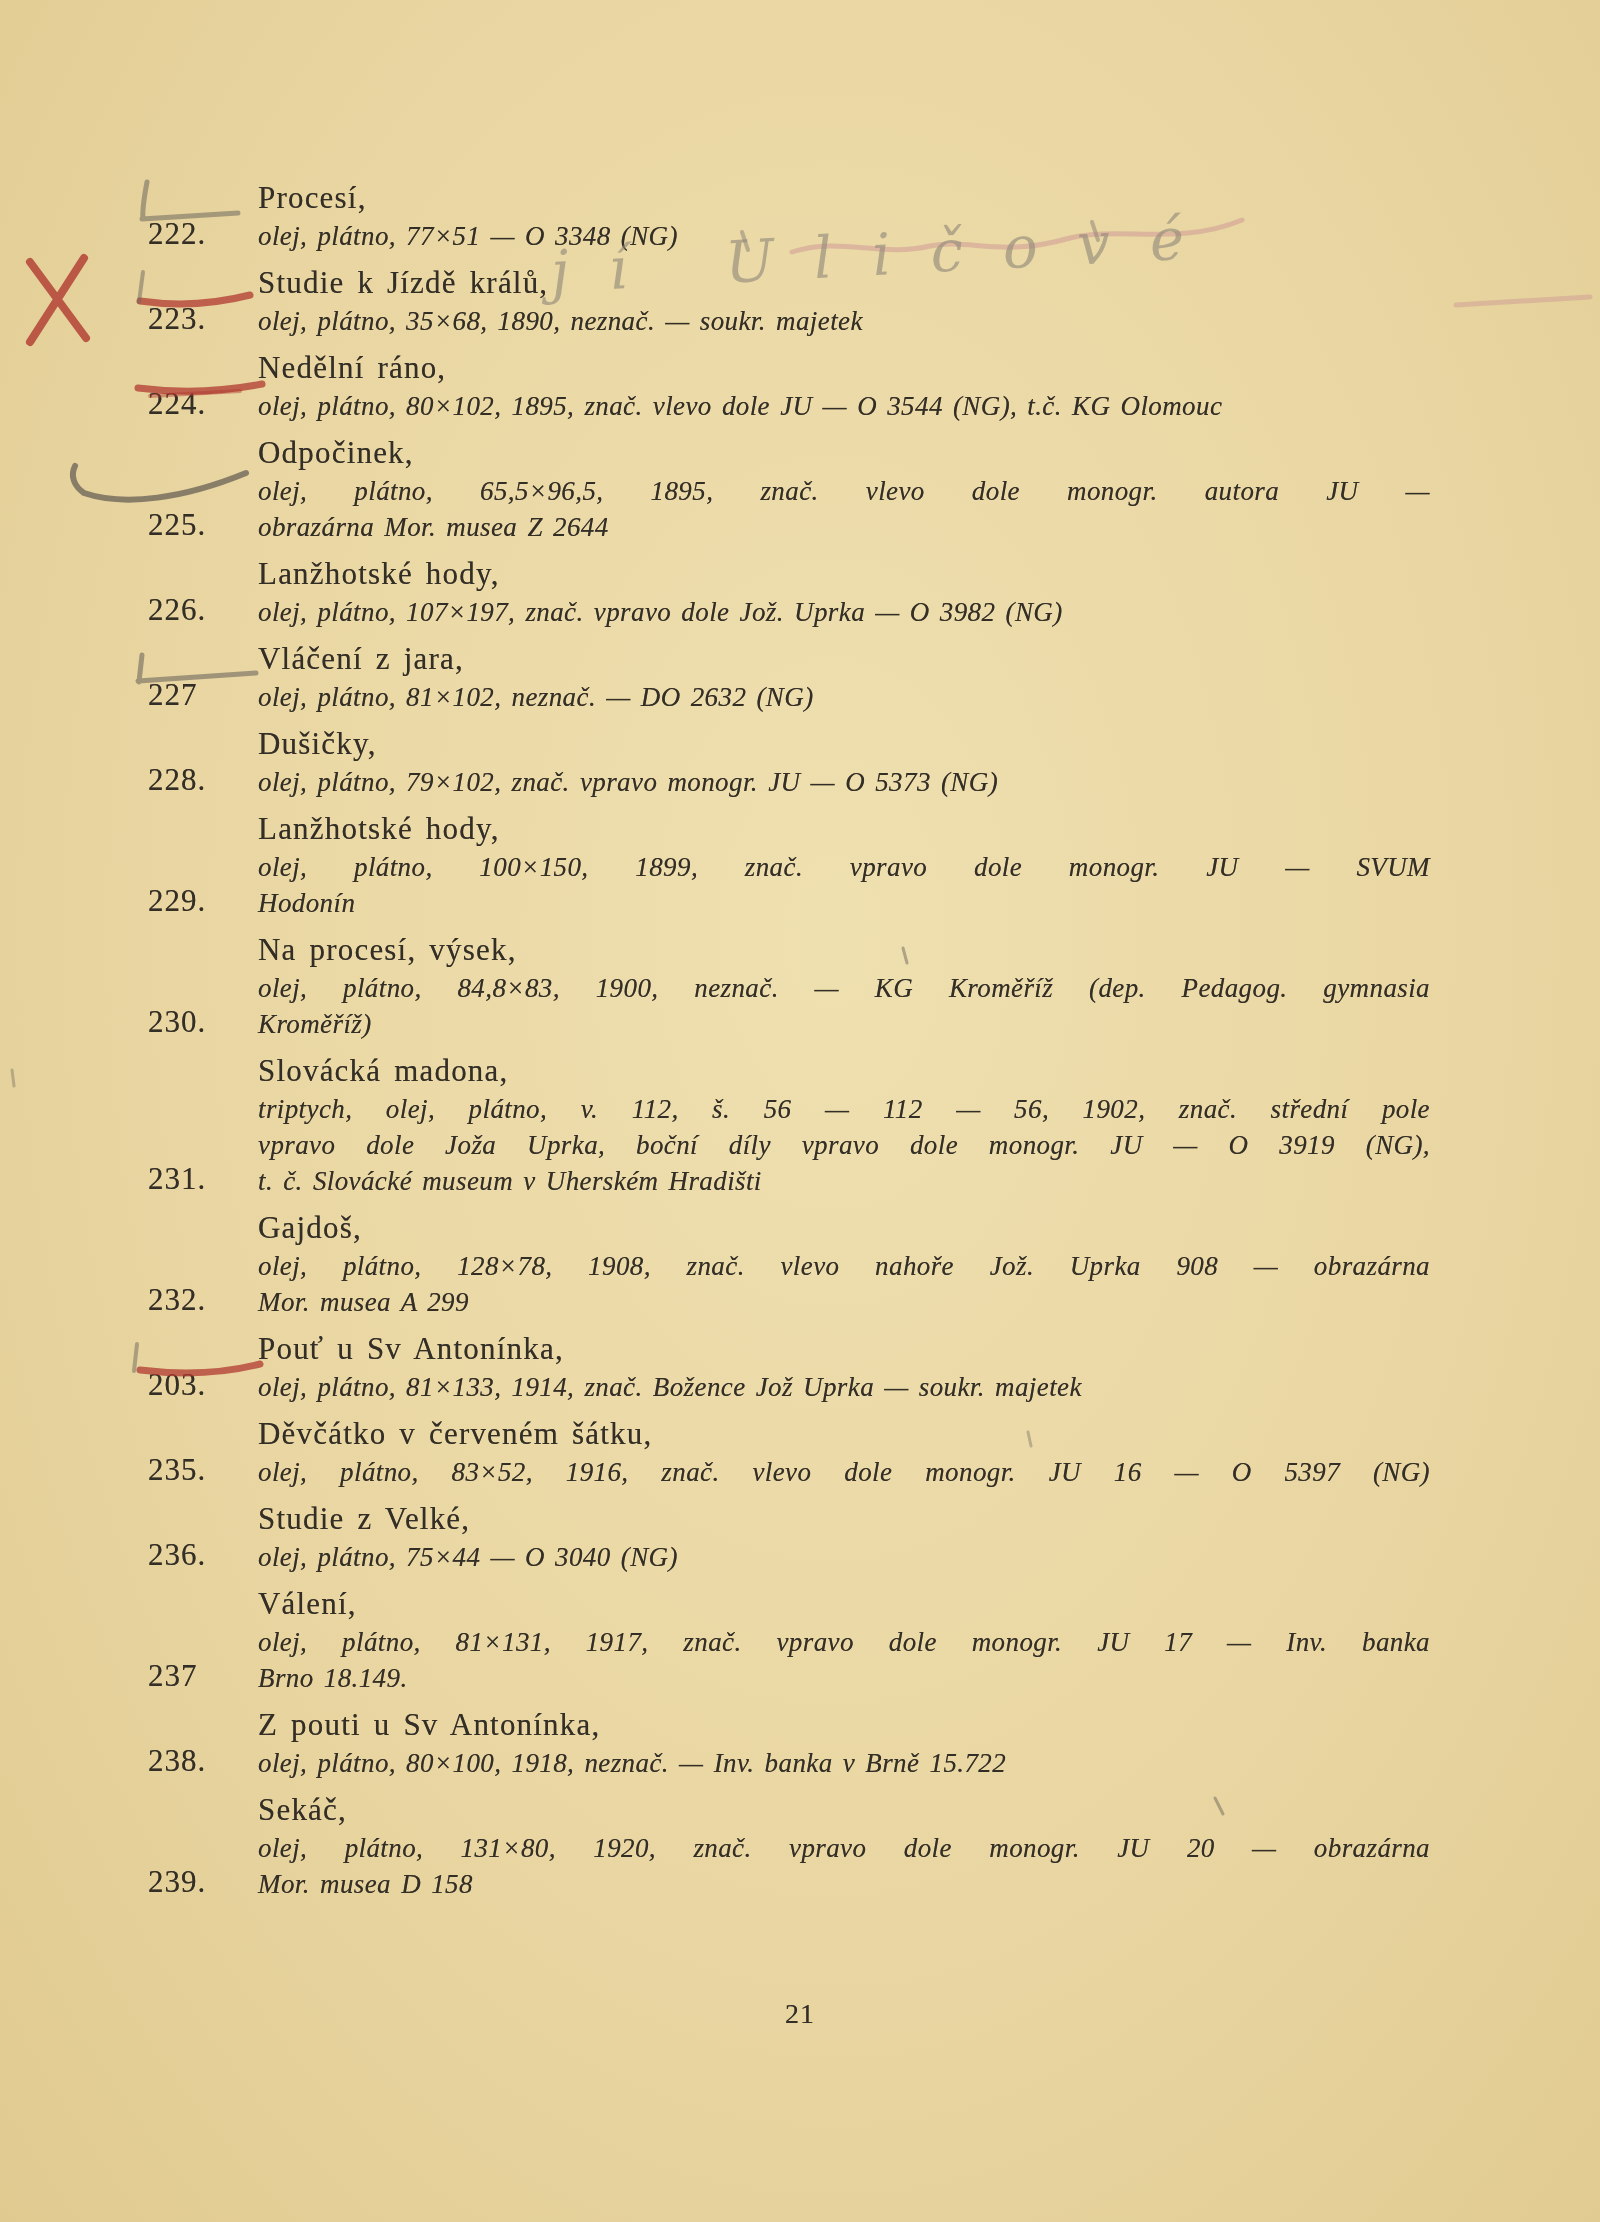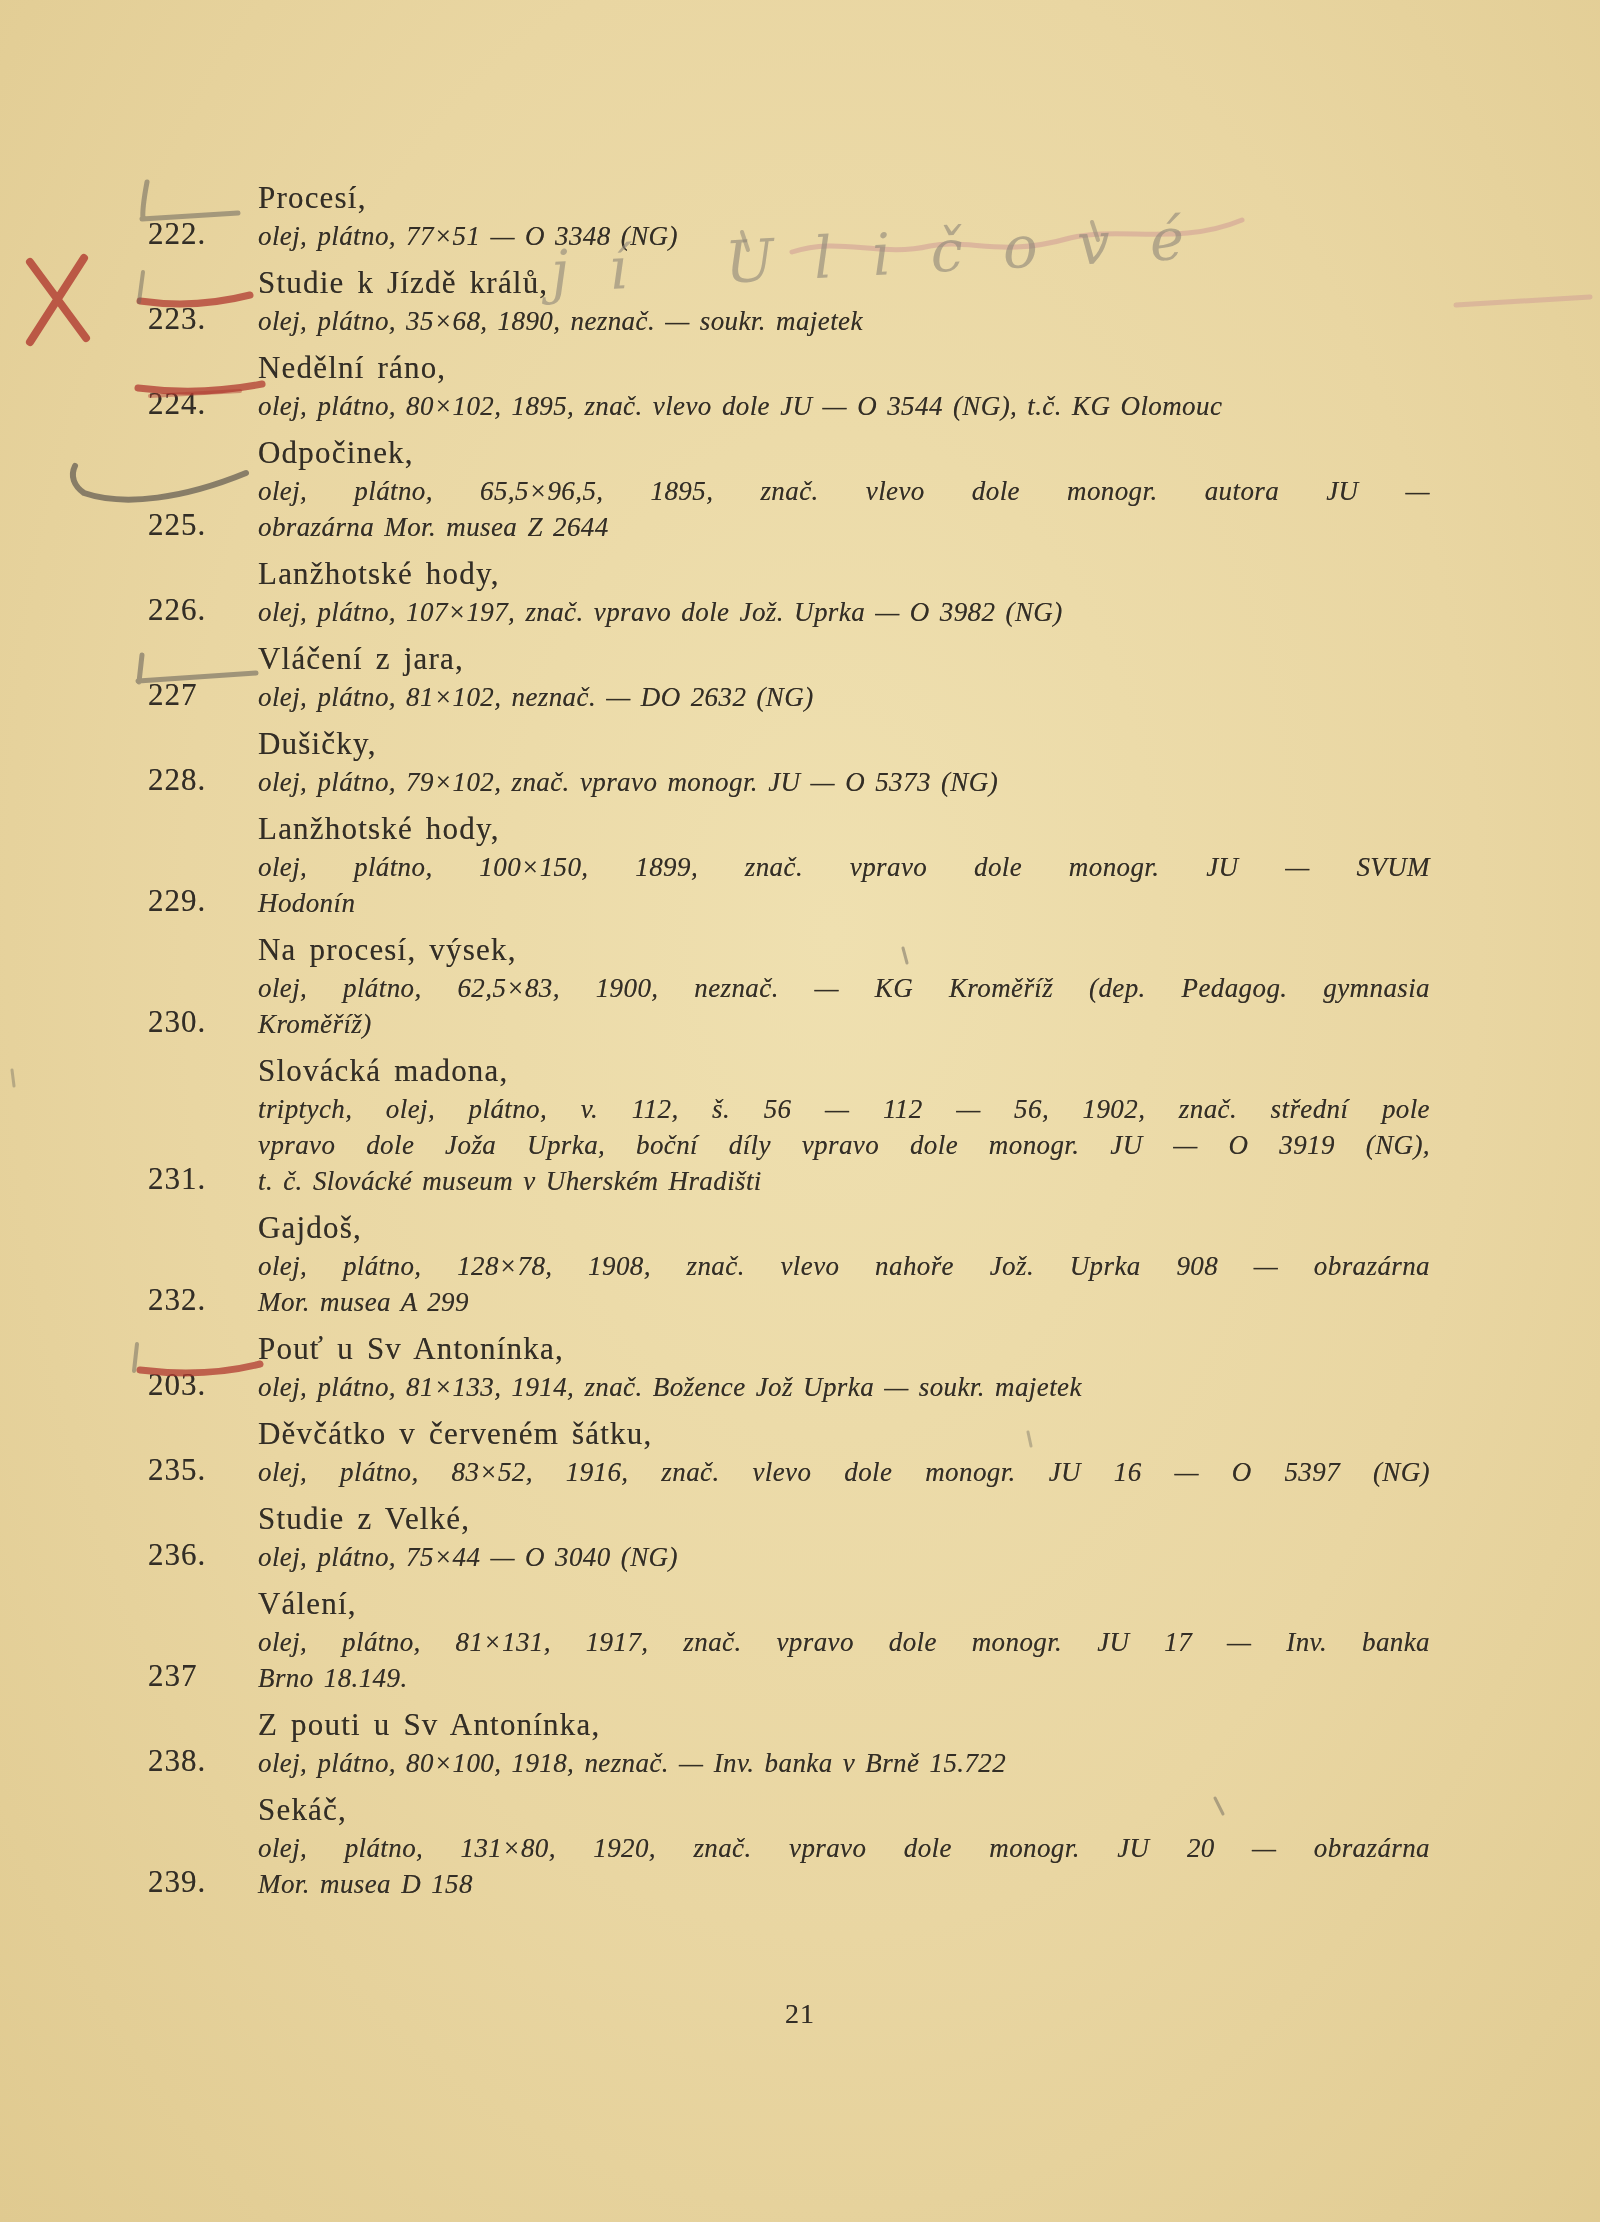--- a/index.html
+++ b/index.html
@@ -104,21 +104,21 @@
         <div class="body">
           <div class="title">Lanžhotské hody,</div>
           <div class="detail stretch">olej, plátno, 100×150, 1899, znač. vpravo dole monogr. JU — SVUM</div>
           <div class="detail">Hodonín</div>
         </div>
       </div>
       <div class="entry">
         <div class="num">230.</div>
         <div class="body">
           <div class="title">Na procesí, výsek,</div>
-          <div class="detail stretch">olej, plátno, 62,5×83, 1900, neznač. — KG Kroměříž (dep. Pedagog. gymnasia</div>
+          <div class="detail stretch">olej, plátno, 84,8×83, 1900, neznač. — KG Kroměříž (dep. Pedagog. gymnasia</div>
           <div class="detail">Kroměříž)</div>
         </div>
       </div>
       <div class="entry">
         <div class="num">231.</div>
         <div class="body">
           <div class="title">Slovácká madona,</div>
           <div class="detail stretch">triptych, olej, plátno, v. 112, š. 56 — 112 — 56, 1902, znač. střední pole</div>
           <div class="detail stretch">vpravo dole Joža Uprka, boční díly vpravo dole monogr. JU — O 3919 (NG),</div>
           <div class="detail">t. č. Slovácké museum v Uherském Hradišti</div>

